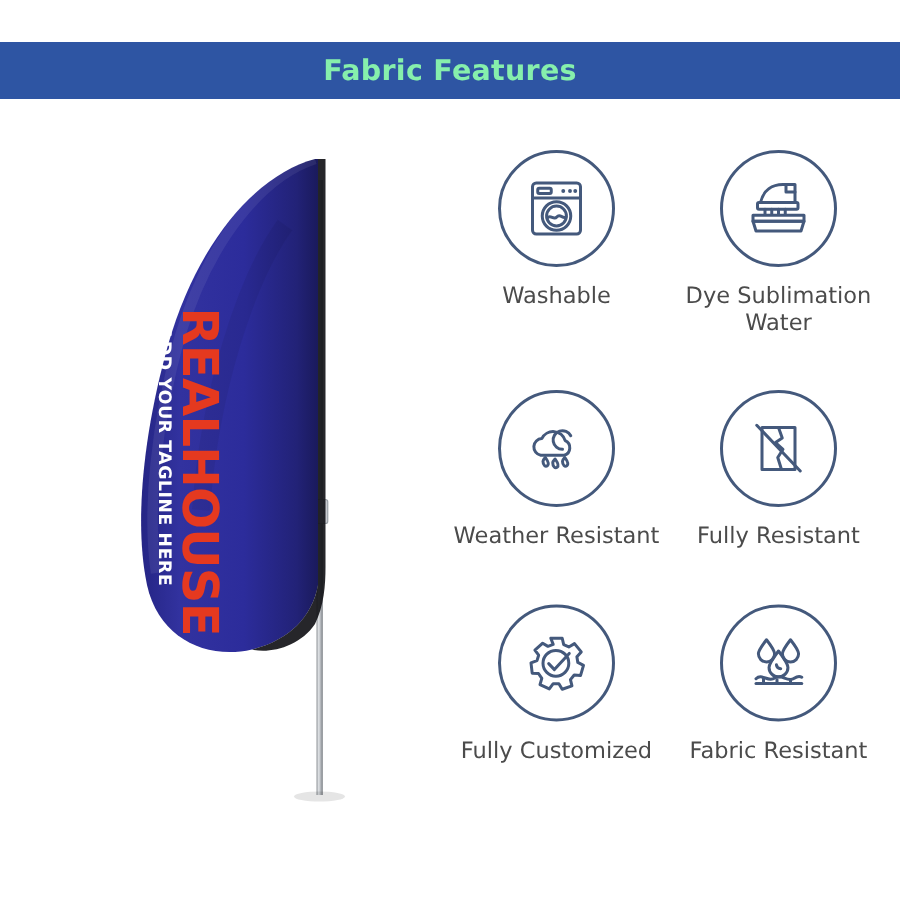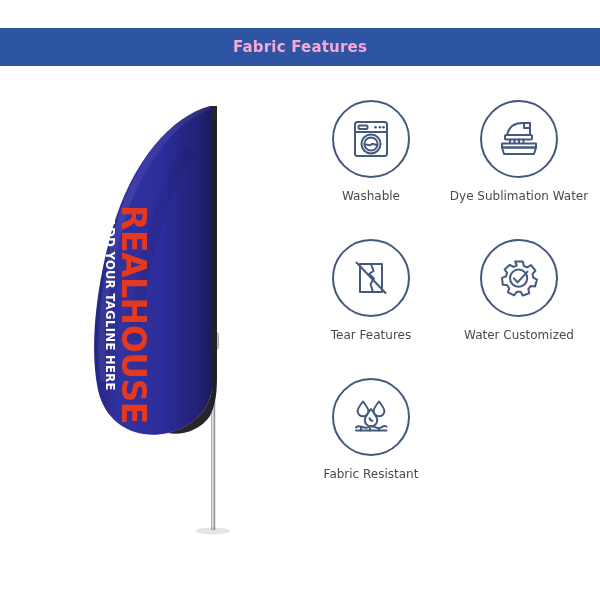--- a/index.html
+++ b/index.html
@@ -22,22 +22,22 @@
     left: 0;
     top: 28px;
     width: 600px;
     height: 38px;
     background: #2e55a3;
     display: flex;
     align-items: center;
     justify-content: center;
   }
   #header-title {
-    color: #f9a8d4;
-    font-size: 15px;
+    color: #86efac;
+    font-size: 19px;
     font-weight: bold;
     letter-spacing: 0.2px;
     font-family: "DejaVu Sans", sans-serif;
   }
 
   
   #flag-area {
     position: absolute;
     left: 60px;
     top: 90px;
@@ -110,21 +110,21 @@
     border-radius: 50%;
     display: flex;
     align-items: center;
     justify-content: center;
     box-sizing: border-box;
   }
   .feature-label {
     margin-top: 11px;
     text-align: center;
     color: #4b4b4b;
-    font-size: 12px;
+    font-size: 15px;
     line-height: 1.18;
     font-family: "DejaVu Sans", sans-serif;
     max-width: 145px;
   }
 </style>
 </head>
 <body>
 
 <div id="page">
 
@@ -233,49 +233,65 @@
             <line x1="25" y1="25.5" x2="25" y2="29"></line>
             <line x1="29.5" y1="25.5" x2="29.5" y2="29"></line>
             <path d="M 8 29.5 L 42 29.5 L 42 33.5 L 8 33.5 Z"></path>
             <path d="M 8 33.5 L 42 33.5 L 40 40 L 10 40 Z"></path>
           </g>
         </svg>
       </div>
       <div class="feature-label">Dye Sublimation Water</div>
     </div>
 
+    <div class="feature-cell">
+      <div class="feature-circle">
+        <svg width="50" height="50" viewBox="0 0 50 50">
+          <g fill="none" stroke="#44597c" stroke-width="2" stroke-linejoin="round" stroke-linecap="round">
+            <path d="M 34.5 16.5 A 6.2 6.2 0 1 0 29 25.5"></path>
+            <path d="M 14.5 29.5 A 5.6 5.6 0 0 1 15.2 18.4
+                     A 8.4 8.4 0 0 1 30.8 19.8
+                     A 5.2 5.2 0 0 1 30.2 29.5 Z"></path>
+            <path d="M 16 33.5 C 16 36, 17.6 37.6, 19 36.4 C 20.2 35.4, 19.6 33.8, 17.6 31 C 16.8 31.9, 16 32.6, 16 33.5 Z"></path>
+            <path d="M 22.5 34.5 C 22.5 37, 24.1 38.6, 25.5 37.4 C 26.7 36.4, 26.1 34.8, 24.1 32 C 23.3 32.9, 22.5 33.6, 22.5 34.5 Z"></path>
+            <path d="M 29 33.5 C 29 36, 30.6 37.6, 32 36.4 C 33.2 35.4, 32.6 33.8, 30.6 31 C 29.8 31.9, 29 32.6, 29 33.5 Z"></path>
+          </g>
+        </svg>
+      </div>
+      <div class="feature-label">Weather Resistant</div>
+    </div>
 
     <div class="feature-cell">
       <div class="feature-circle">
         <svg width="50" height="50" viewBox="0 0 50 50">
           <g fill="none" stroke="#44597c" stroke-width="2" stroke-linejoin="round" stroke-linecap="round">
             <path d="M 14 11 L 36 11 L 36 39 L 14 39 Z"></path>
             <path d="M 25 11 L 27.5 18 L 23 21 L 28 25.5 L 24.5 31 L 27 39"></path>
             <line x1="10.5" y1="9.5" x2="39.5" y2="40"></line>
           </g>
         </svg>
       </div>
-      <div class="feature-label">Tear Features</div>
+      <div class="feature-label">Fully Resistant</div>
     </div>
 
     <div class="feature-cell">
       <div class="feature-circle">
         <svg width="50" height="50" viewBox="0 0 50 50">
           <g fill="none" stroke="#44597c" stroke-width="2" stroke-linejoin="round" stroke-linecap="round">
             <path d="M 21.2 8.5 L 28.8 8.5 L 29.8 12.8 L 33.2 14.3 L 37 12.1 L 41.5 17.6 L 38.6 20.8
                      L 39.2 24.6 L 43 26.6 L 41 33.4 L 36.8 33 L 34.3 36.1 L 35.3 40.2
                      L 28.8 42.5 L 26.6 38.8 L 22.8 38.8 L 20.2 42.3 L 14 39.4 L 15.2 35.3
                      L 13 32 L 8.8 31.8 L 8 24.9 L 12 23.4 L 13.1 19.8 L 10.6 16.4 L 15.8 11.8
                      L 19.3 13.9 L 22.8 12.6 Z"></path>
             <circle cx="24.6" cy="25.2" r="8.6"></circle>
             <path d="M 19.8 25.4 L 23.6 29.4 L 33.5 18.6"></path>
           </g>
         </svg>
       </div>
-      <div class="feature-label">Water Customized</div>
+      <div class="feature-label">Fully Customized</div>
     </div>
 
     <div class="feature-cell">
       <div class="feature-circle">
         <svg width="50" height="50" viewBox="0 0 50 50">
           <g fill="none" stroke="#44597c" stroke-width="2" stroke-linejoin="round" stroke-linecap="round">
             <path d="M 17 9.5 C 13.2 14.4, 11.6 16.8, 11.6 18.9 A 5.4 5.4 0 0 0 22.4 18.9 C 22.4 16.8, 20.8 14.4, 17 9.5 Z"></path>
             <path d="M 33 9.5 C 29.2 14.4, 27.6 16.8, 27.6 18.9 A 5.4 5.4 0 0 0 38.4 18.9 C 38.4 16.8, 36.8 14.4, 33 9.5 Z"></path>
             <path d="M 25 17 C 20.6 22.8, 18.7 25.6, 18.7 28 A 6.3 6.3 0 0 0 31.3 28 C 31.3 25.6, 29.4 22.8, 25 17 Z"></path>
             <path d="M 26.5 28.8 A 3 3 0 0 1 23.6 26.2"></path>

